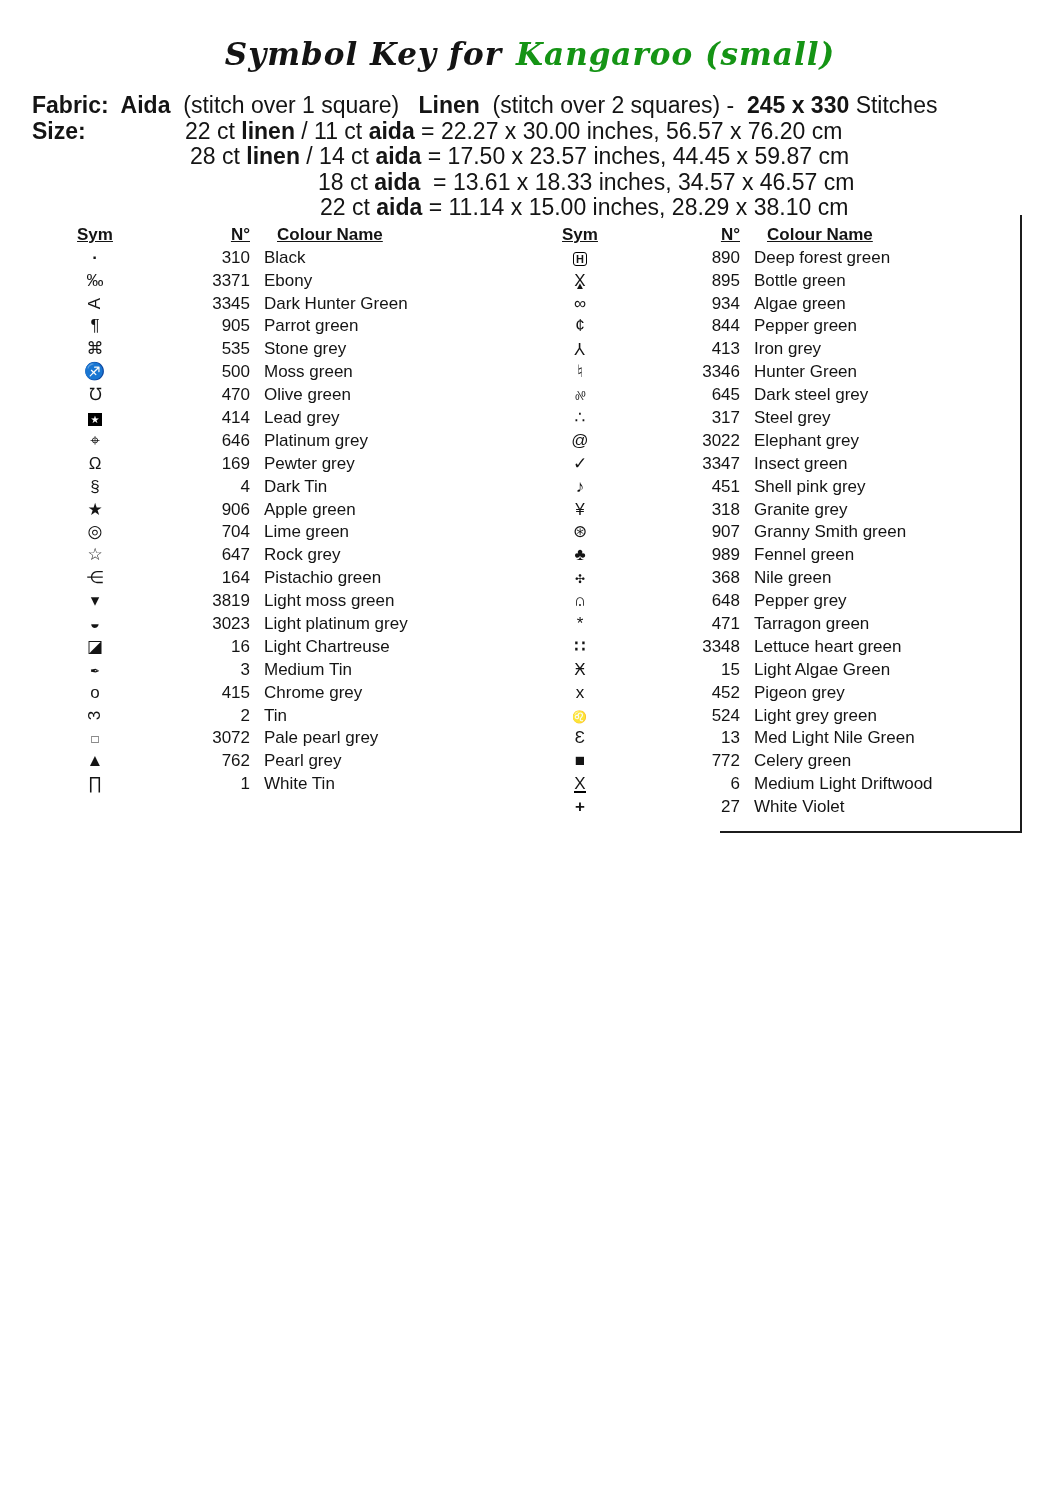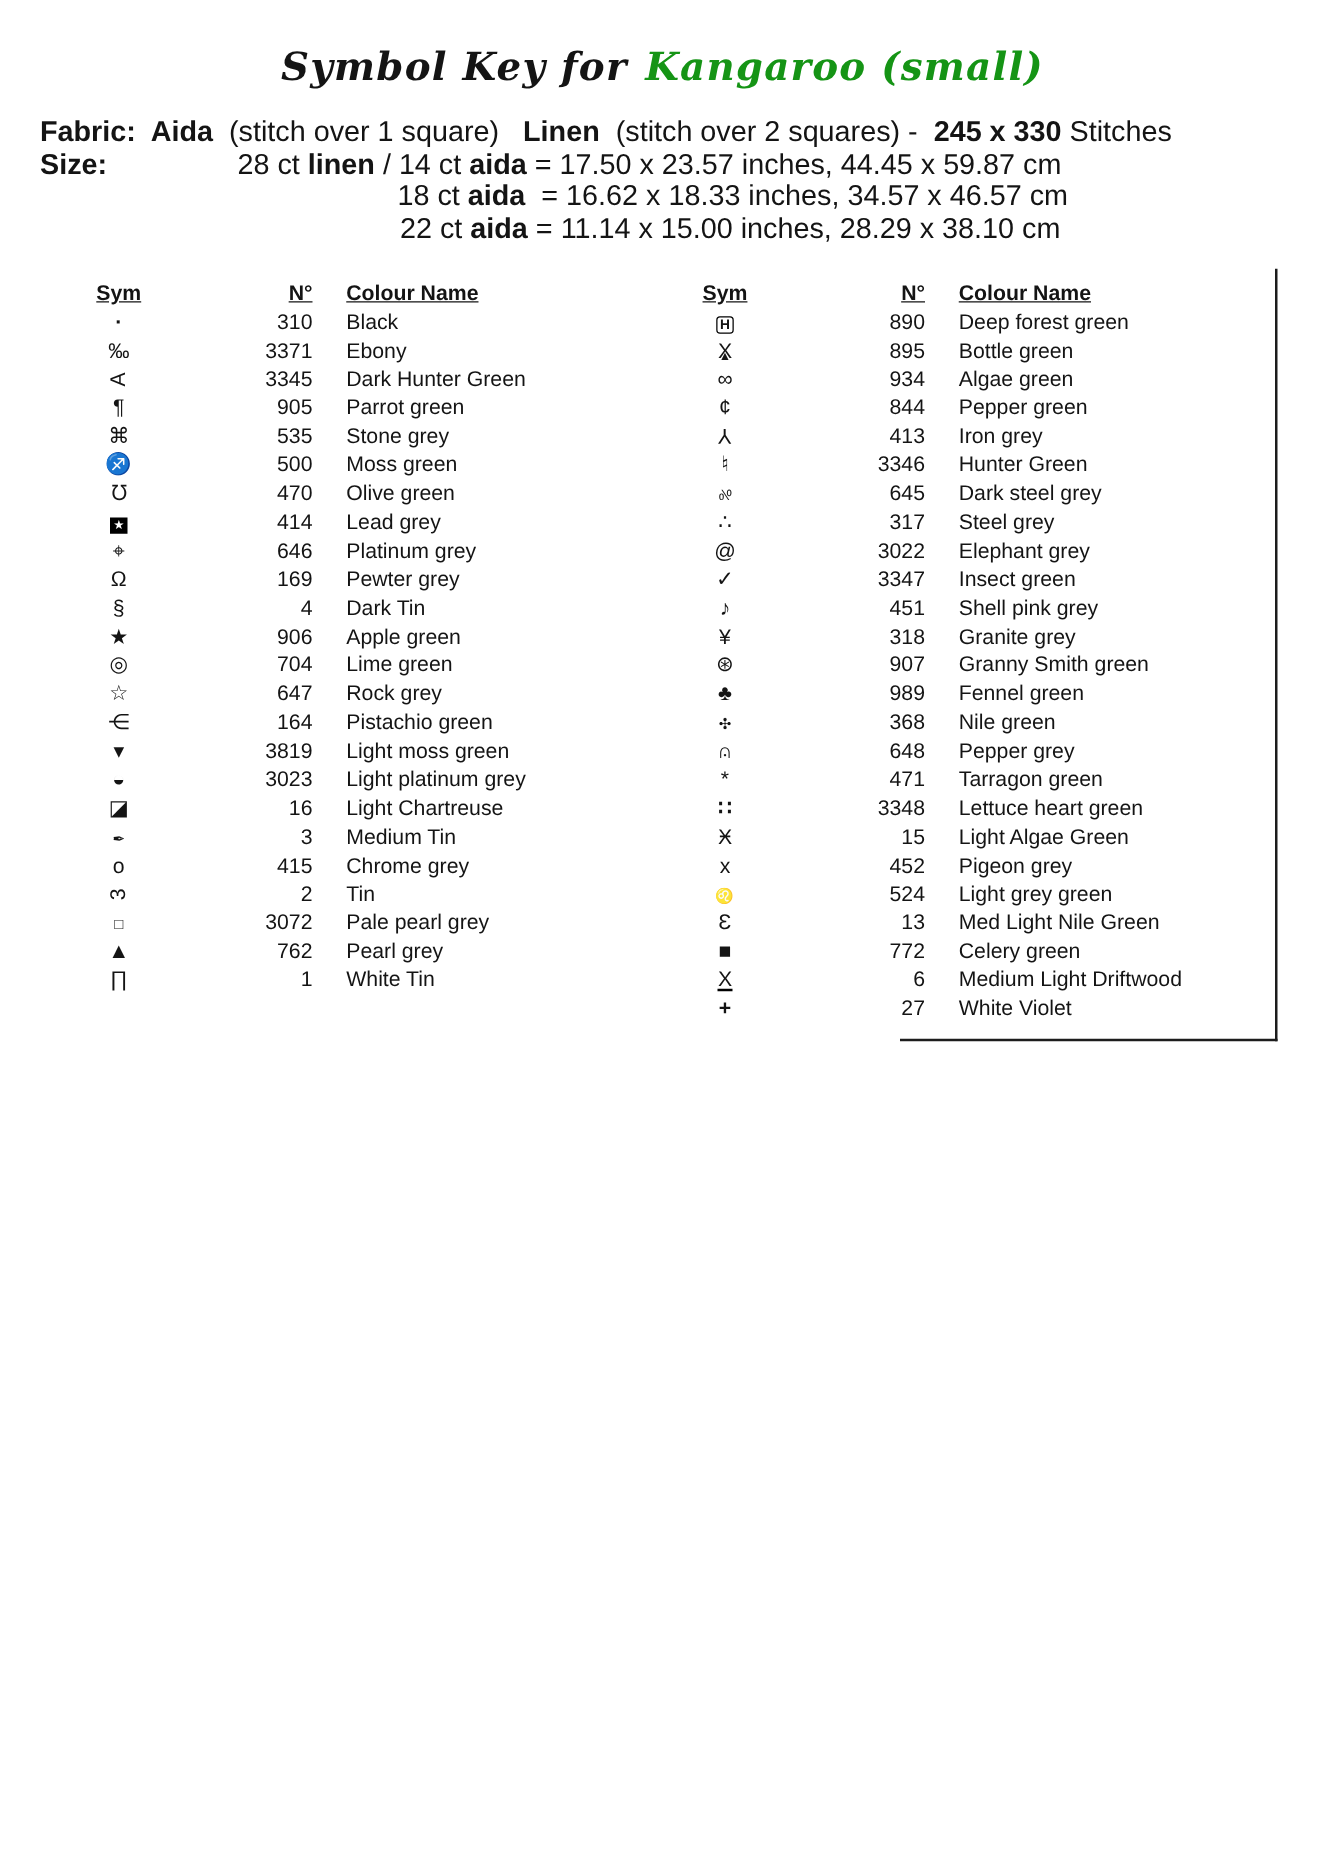--- a/index.html
+++ b/index.html
@@ -23,21 +23,21 @@
   
   .keycol{position:absolute;top:222px;font-size:17px;}
   .keycol-left{left:75px;}
   .keycol-right{left:560px;}
   .khead,.krow{display:flex;align-items:flex-end;height:22.9px;}
   .khead{font-weight:bold;}
   .khead span{text-decoration:underline;}
   .ksym{width:40px;text-align:center;}
   .knum{width:135px;text-align:right;}
   .keycol-right .knum{width:140px;}
-  .kname{padding-left:27px;white-space:nowrap;}
+  .kname{padding-left:14px;white-space:nowrap;}
   .khead .kname{padding-left:27px;}
   
   .glyph{display:inline-block;line-height:1;}
   .sm{font-size:12px;}
   .serif{font-family:"DejaVu Serif",serif;font-size:13px;}
   .b{font-weight:bold;}
   .rot270{transform:rotate(-90deg);}
   .rot180{transform:rotate(180deg);}
   .flipx{transform:scaleX(-1);}
   .invbox{background:#000;color:#fff;font-size:10px;line-height:13px;width:14px;height:13px;text-align:center;}
@@ -56,22 +56,23 @@
 
 <div class="page">
 
   <div class="title"><span>Symbol Key for</span><span class="green">Kangaroo (small)</span></div>
 
   <div class="info">
     <div class="rich"><span class="bold">Fabric:  </span><span class="bold">Aida</span><span>  (stitch over 1 square)   </span><span class="bold">Linen</span><span>  (stitch over 2 squares) -  </span><span class="bold">245 x 330</span><span> Stitches</span></div>
     <div class="size-wrap">
       <span class="size-label">Size:</span>
       <div>
+          <div class="rich ind1"><span>22 ct </span><span class="bold">linen</span><span> / 11 ct </span><span class="bold">aida</span><span> = 22.27 x 30.00 inches, 56.57 x 76.20 cm</span></div>
           <div class="rich ind2"><span>28 ct </span><span class="bold">linen</span><span> / 14 ct </span><span class="bold">aida</span><span> = 17.50 x 23.57 inches, 44.45 x 59.87 cm</span></div>
-          <div class="rich ind3"><span>18 ct </span><span class="bold">aida</span><span>  = 16.62 x 18.33 inches, 34.57 x 46.57 cm</span></div>
+          <div class="rich ind3"><span>18 ct </span><span class="bold">aida</span><span>  = 13.61 x 18.33 inches, 34.57 x 46.57 cm</span></div>
           <div class="rich ind4"><span>22 ct </span><span class="bold">aida</span><span> = 11.14 x 15.00 inches, 28.29 x 38.10 cm</span></div>
         </div>
     </div>
   </div>
 
   <div class="keycol keycol-left">
     <div class="khead">
       <span class="ksym">Sym</span>
       <span class="knum">N°</span>
       <span class="kname">Colour Name</span>

